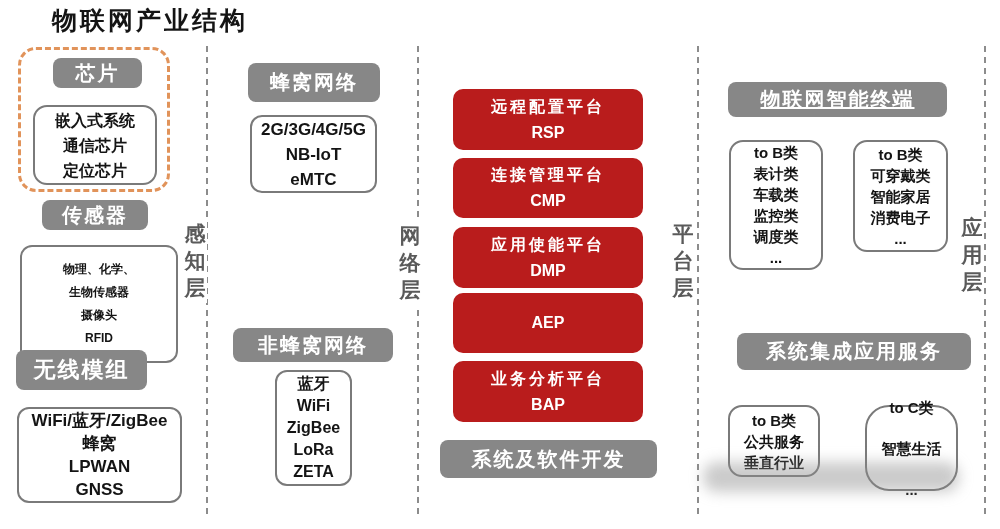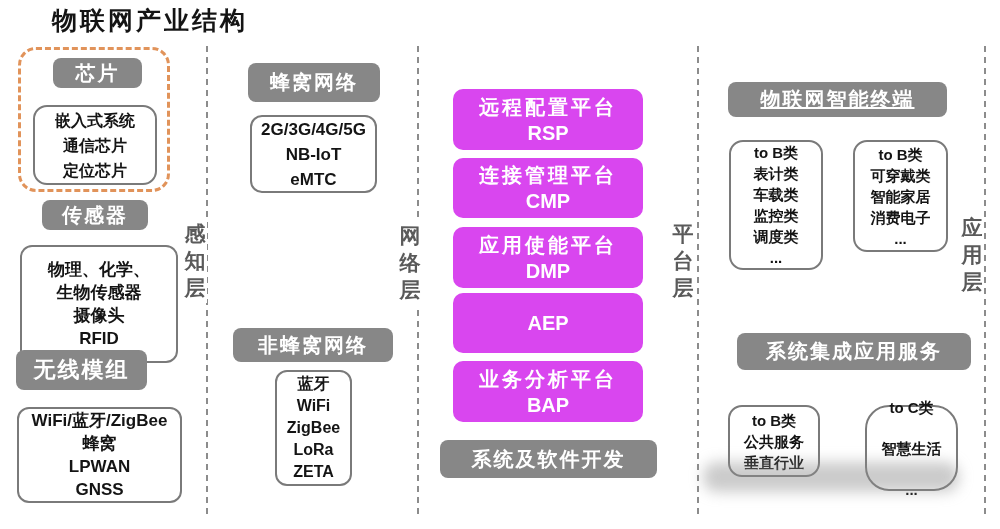--- a/index.html
+++ b/index.html
@@ -33,33 +33,33 @@
   .wbox{
     background:#fff;border:2px solid #7a7a7a;border-radius:12px;
     display:flex;flex-direction:column;align-items:center;justify-content:center;
     text-align:center;font-weight:600;color:#141414;
   }
   
   #chip-wrap{left:18px;top:47px;width:152px;height:145px;border:3px dashed #e1935a;border-radius:18px;}
   #chip-btn{left:53px;top:58px;width:89px;height:30px;font-size:20px;}
   #chip-box{left:33px;top:105px;width:124px;height:80px;font-size:16px;line-height:25px;border-radius:14px;}
   #sensor-btn{left:42px;top:200px;width:106px;height:30px;font-size:20px;}
-  #sensor-box{left:20px;top:245px;width:158px;height:118px;font-size:17px;line-height:23px;}
+  #sensor-box{left:20px;top:245px;width:158px;height:118px;font-size:12px;line-height:23px;}
   #module-btn{left:16px;top:350px;width:131px;height:40px;font-size:22px;}
   #module-box{left:17px;top:407px;width:165px;height:96px;font-size:17px;line-height:23px;}
   
   #cell-btn{left:248px;top:63px;width:132px;height:39px;font-size:20px;}
   #cell-box{left:250px;top:115px;width:127px;height:78px;font-size:17px;line-height:25px;}
   #ncell-btn{left:233px;top:328px;width:160px;height:34px;font-size:20px;}
   #ncell-box{left:275px;top:370px;width:77px;height:116px;font-size:16px;line-height:22px;}
   
   .pbtn{
-    left:453px;width:190px;background:#d946ef;color:#fff;border-radius:10px;
+    left:453px;width:190px;background:#b91c1c;color:#fff;border-radius:10px;
     display:flex;flex-direction:column;align-items:center;justify-content:center;
-    font-weight:600;font-size:20px;line-height:26px;
+    font-weight:600;font-size:16px;line-height:26px;
   }
   .pbtn .pname{letter-spacing:3px;}
   #p0{top:89px;height:61px;} #p1{top:158px;height:60px;} #p2{top:227px;height:61px;}
   #p3{top:293px;height:60px;} #p4{top:361px;height:61px;}
   #dev-btn{left:440px;top:440px;width:217px;height:38px;font-size:20px;}
   
   #term-btn{left:728px;top:82px;width:219px;height:35px;font-size:20px;text-decoration:underline;}
   #t-box1{left:729px;top:140px;width:94px;height:130px;font-size:15px;line-height:21px;border-radius:14px;}
   #t-box2{left:853px;top:140px;width:95px;height:112px;font-size:15px;line-height:21px;border-radius:14px;}
   #int-btn{left:737px;top:333px;width:234px;height:37px;font-size:20px;}

